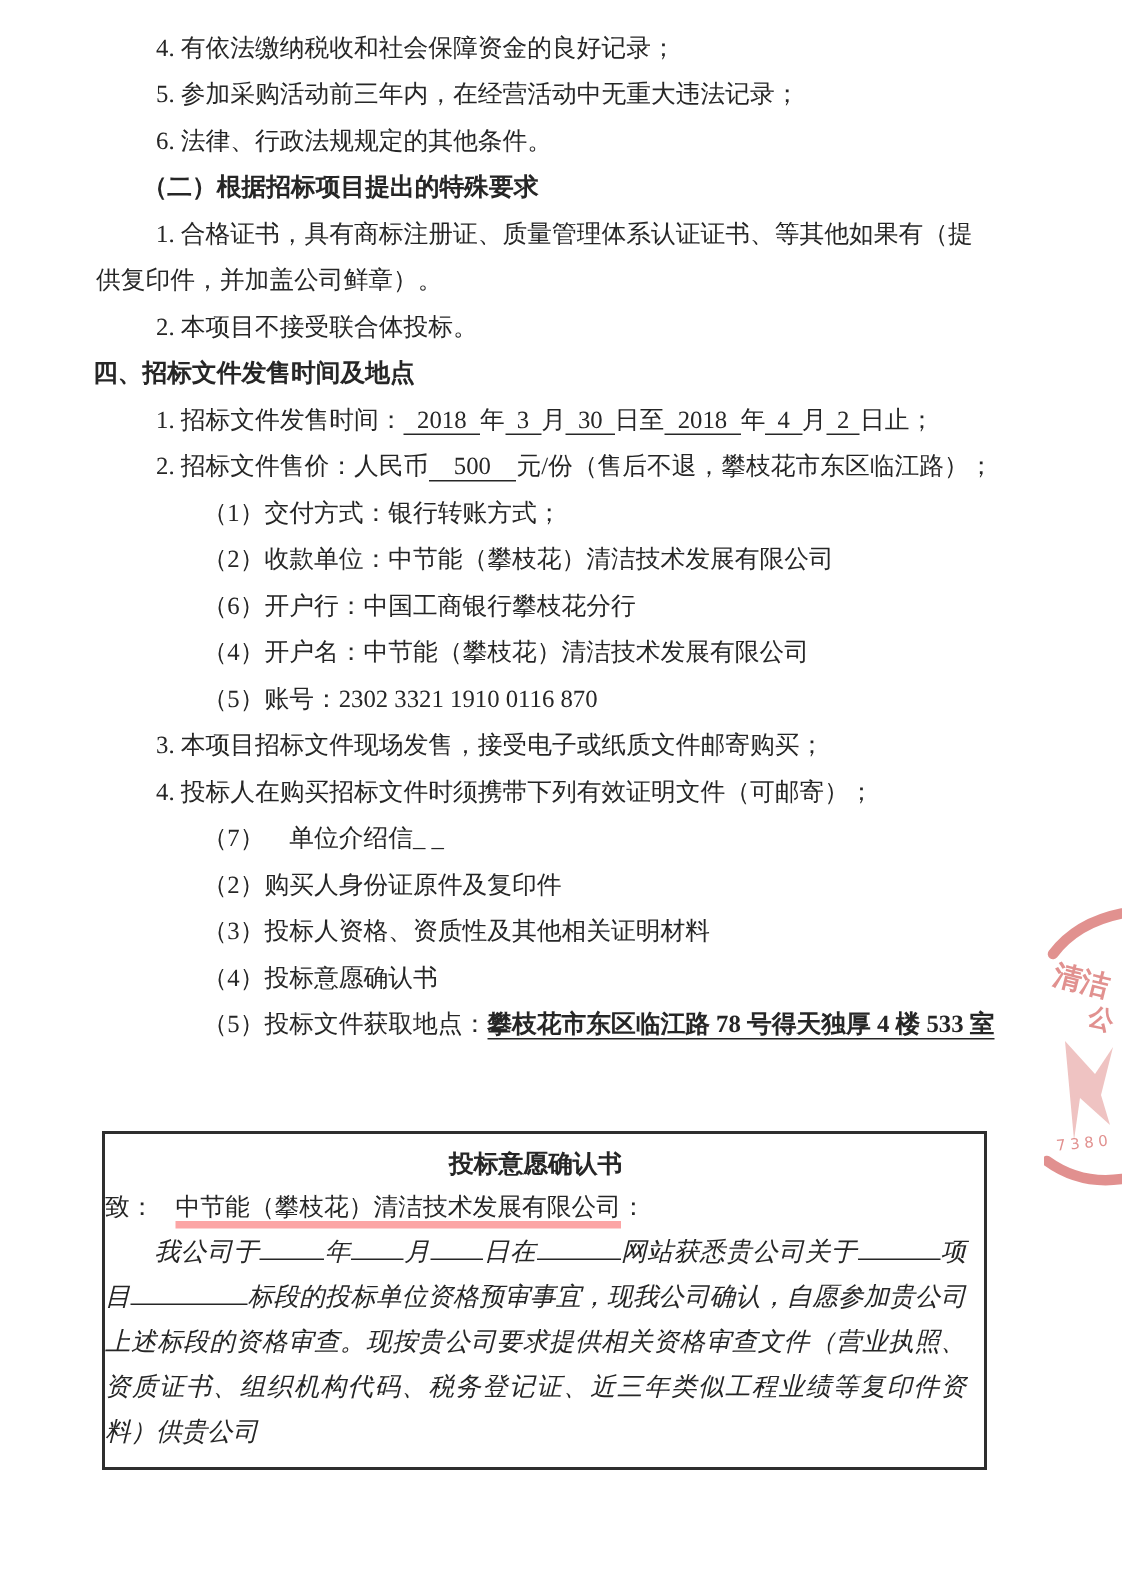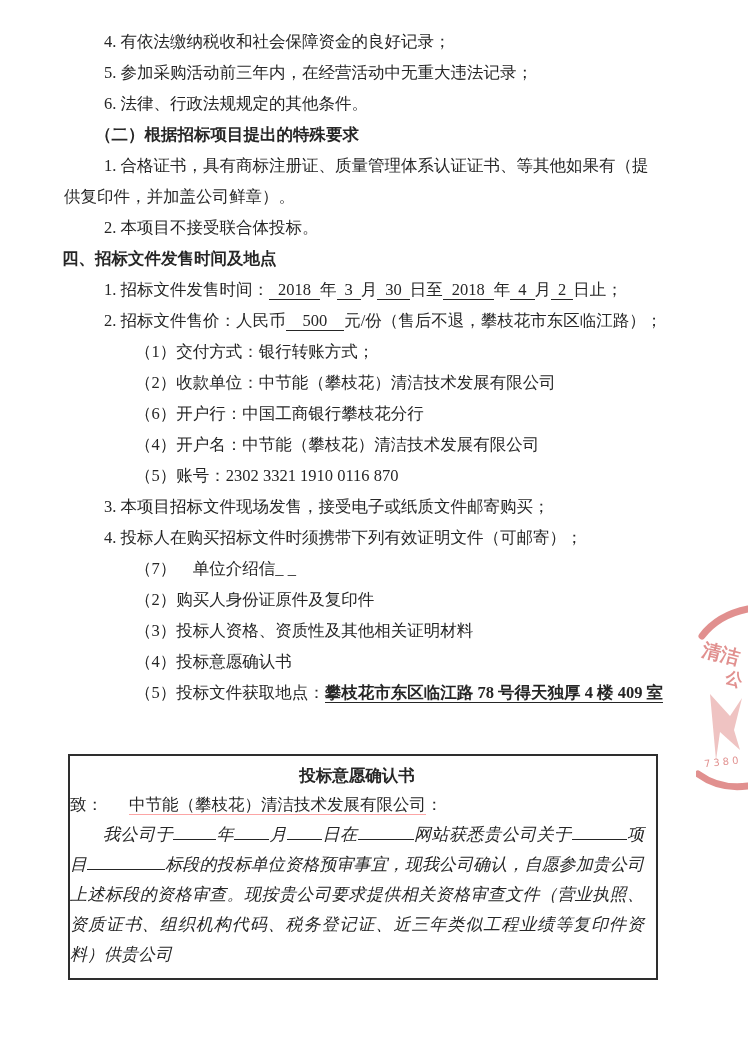--- a/index.html
+++ b/index.html
@@ -5,42 +5,42 @@
   html,body{margin:0;padding:0;}
   body{
     width:748px;height:1046px;
     background:#ffffff;
     font-family:"Liberation Serif","DejaVu Serif",serif;
     color:#262626;
     position:relative;
     overflow:hidden;
   }
   #page{position:relative;width:748px;height:1046px;}
-  #content{padding-top:26px;}
+  #content{padding-top:16px;}
   .line{height:31px;line-height:31px;font-size:16.5px;white-space:nowrap;}
   .line.h1{margin-left:62px;font-weight:bold;}
   .line.h2{margin-left:95px;font-weight:bold;}
   .line.l1{margin-left:104px;}
   .line.l1c{margin-left:64px;}
   .line.l2{margin-left:135px;}
   .seg-u{border-bottom:1px solid #262626;}
   .seg-b{font-weight:bold;}
   
   #confirm-box{
     position:absolute;left:68px;top:754px;width:590px;
     border:2px solid #2e2e2e;background:#fff;
     box-sizing:border-box;
     padding:6px 12px 8px 0;
   }
   #box-title{
     text-align:center;font-weight:bold;font-size:16.5px;
     line-height:28px;height:28px;
   }
   #box-to{font-size:16.5px;line-height:30px;height:30px;white-space:nowrap;}
-  #box-to .company{border-bottom:1px solid #fca5a5;margin-left:26px;}
+  #box-to .company{border-bottom:5px solid #fca5a5;margin-left:14px;}
   #box-body{
     font-size:17px;line-height:30px;margin:0;
     text-indent:33px;text-align:justify;font-style:italic;
   }
   .blank{
     display:inline-block;border-bottom:1px solid #262626;
     height:14px;vertical-align:baseline;
   }
   
   #stamp{position:absolute;right:0;top:598px;width:52px;height:235px;pointer-events:none;}
@@ -64,21 +64,21 @@
       <div class="line l2"><span>（2）收款单位：中节能（攀枝花）清洁技术发展有限公司</span></div>
       <div class="line l2"><span>（6）开户行：中国工商银行攀枝花分行</span></div>
       <div class="line l2"><span>（4）开户名：中节能（攀枝花）清洁技术发展有限公司</span></div>
       <div class="line l2"><span>（5）账号：2302 3321 1910 0116 870</span></div>
       <div class="line l1"><span>3. 本项目招标文件现场发售，接受电子或纸质文件邮寄购买；</span></div>
       <div class="line l1"><span>4. 投标人在购买招标文件时须携带下列有效证明文件（可邮寄）；</span></div>
       <div class="line l2"><span>（7）　单位介绍信_ _</span></div>
       <div class="line l2"><span>（2）购买人身份证原件及复印件</span></div>
       <div class="line l2"><span>（3）投标人资格、资质性及其他相关证明材料</span></div>
       <div class="line l2"><span>（4）投标意愿确认书</span></div>
-      <div class="line l2"><span>（5）投标文件获取地点：</span><span class="seg-u seg-b">攀枝花市东区临江路 78 号得天独厚 4 楼 409 室</span></div>
+      <div class="line l2"><span>（5）投标文件获取地点：</span><span class="seg-u seg-b">攀枝花市东区临江路 78 号得天独厚 4 楼 533 室</span></div>
     </div>
 
   <div id="confirm-box">
     <div id="box-title">投标意愿确认书</div>
     <div id="box-to">
       <span>致：</span><span class="company">中节能（攀枝花）清洁技术发展有限公司</span><span>：</span>
     </div>
     <p id="box-body"><span>我公司于</span><span class="blank" style="width: 43px;"></span><span>年</span><span class="blank" style="width: 35px;"></span><span>月</span><span class="blank" style="width: 35px;"></span><span>日在</span><span class="blank" style="width: 56px;"></span><span>网站获悉贵公司关于</span><span class="blank" style="width: 55px;"></span><span>项目</span><span class="blank" style="width: 78px;"></span><span>标段的投标单位资格预审事宜，现我公司确认，自愿参加贵公司上述标段的资格审查。现按贵公司要求提供相关资格审查文件（营业执照、资质证书、组织机构代码、税务登记证、近三年类似工程业绩等复印件资料）供贵公司</span></p>
   </div>
 

